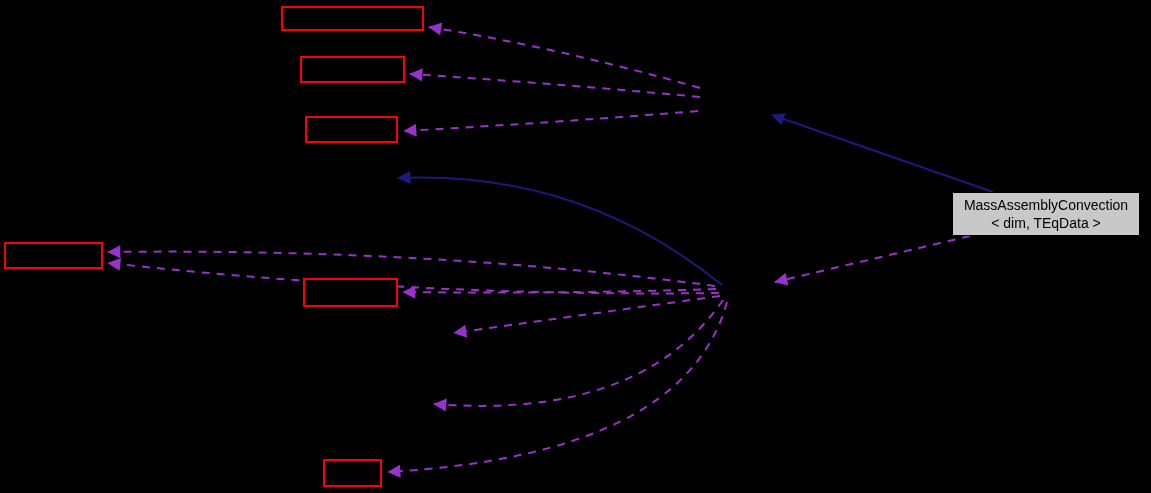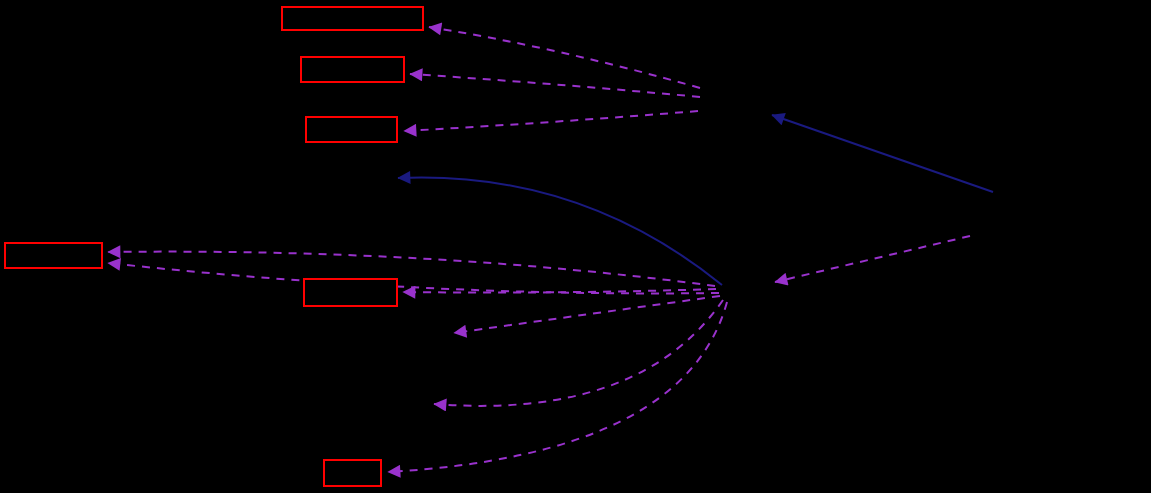--- a/index.html
+++ b/index.html
@@ -99,14 +99,18 @@
     <path class="edge edge-i" d="M 722,285 Q 580,170 398,178" marker-end="url(#arrow-blue)"></path>
   </svg>
 
   <div class="rednode" id="node-top-1"></div>
   <div class="rednode" id="node-top-2"></div>
   <div class="rednode" id="node-top-3"></div>
   <div class="rednode" id="node-left"></div>
   <div class="rednode" id="node-middle"></div>
   <div class="rednode" id="node-bottom"></div>
 
+  <div id="node-main">
+    <div>MassAssemblyConvection</div>
+    <div>&lt; dim, TEqData &gt;</div>
+  </div>
 
 </div>
 
 </body></html>

